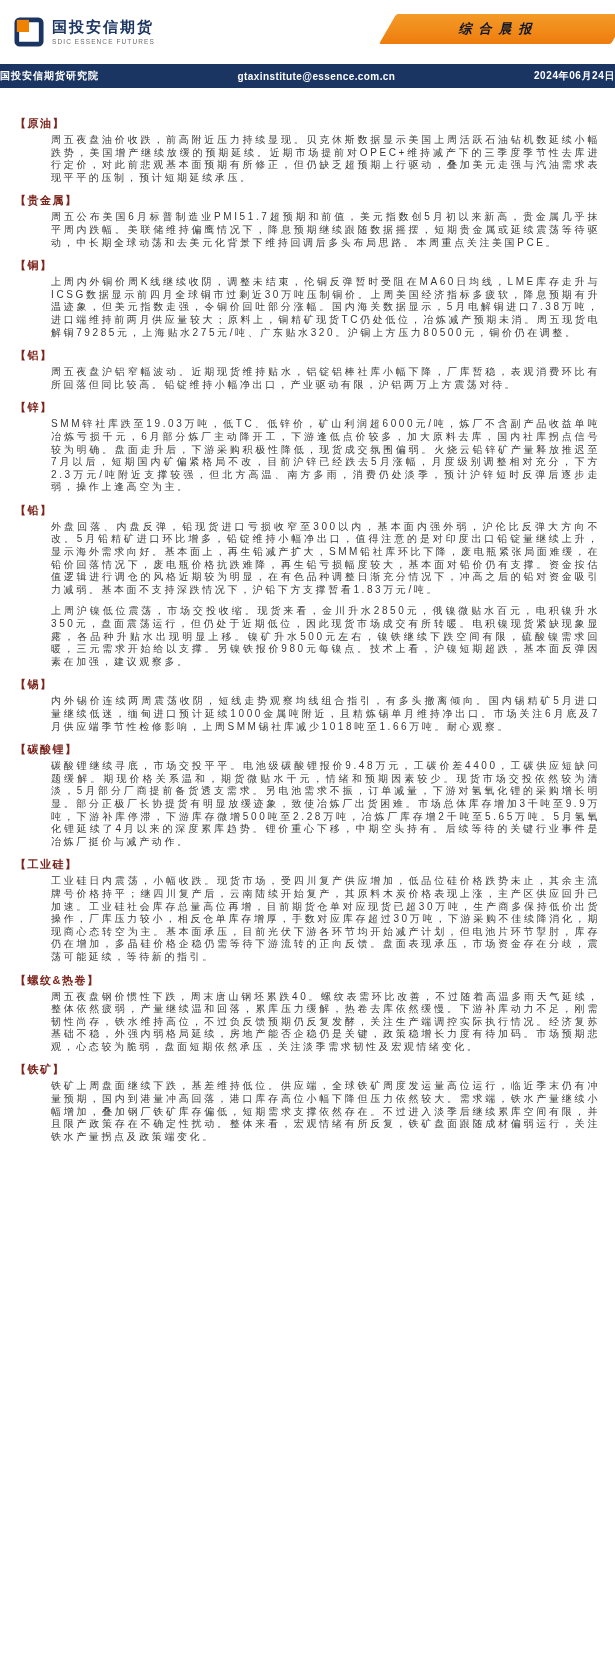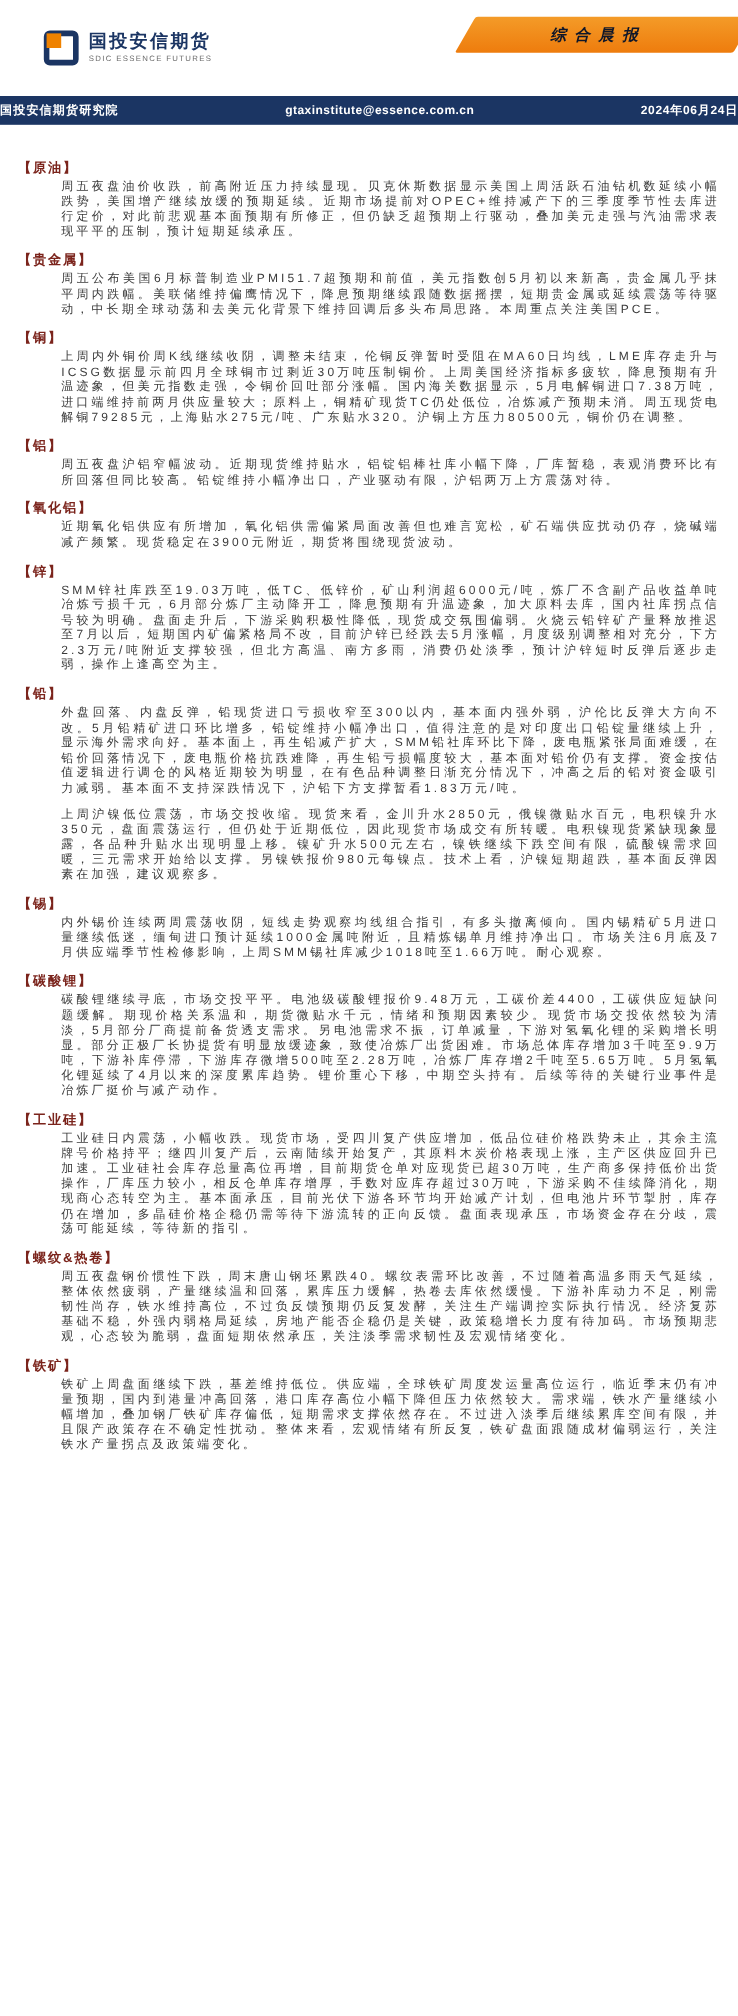--- a/index.html
+++ b/index.html
@@ -12,25 +12,25 @@
   html,body{width:615px;}
   body{
     height:1680px;
     overflow:hidden;
     background:#ffffff;
     font-family:"Liberation Sans","DejaVu Sans",sans-serif;
     color:var(--body-ink);
   }
   
   .top{
-    height:80px;
+    height:64px;
     display:flex;
     align-items:center;
     justify-content:space-between;
-    padding:0 0 0 36px;
+    padding:0 0 0 14px;
     background:#fff;
     position:relative;
   }
   .brand{display:flex;align-items:center;gap:8px;}
   .logo-box{width:30px;height:30px;display:inline-block;}
   .brand-text{display:flex;flex-direction:column;line-height:1.1;}
   .brand-cn{
     font-size:15px;font-weight:bold;color:var(--navy);letter-spacing:2px;
   }
   .brand-en{font-size:6.5px;color:#6a6a6a;letter-spacing:1.1px;margin-top:2px;}
@@ -129,28 +129,24 @@
   <section class="sec">
     <h2 class="sec-title">【铜】</h2>
     <p class="sec-body">上周内外铜价周K线继续收阴，调整未结束，伦铜反弹暂时受阻在MA60日均线，LME库存走升与ICSG数据显示前四月全球铜市过剩近30万吨压制铜价。上周美国经济指标多疲软，降息预期有升温迹象，但美元指数走强，令铜价回吐部分涨幅。国内海关数据显示，5月电解铜进口7.38万吨，进口端维持前两月供应量较大；原料上，铜精矿现货TC仍处低位，冶炼减产预期未消。周五现货电解铜79285元，上海贴水275元/吨、广东贴水320。沪铜上方压力80500元，铜价仍在调整。</p>
   </section>
 
   <section class="sec">
     <h2 class="sec-title">【铝】</h2>
     <p class="sec-body">周五夜盘沪铝窄幅波动。近期现货维持贴水，铝锭铝棒社库小幅下降，厂库暂稳，表观消费环比有所回落但同比较高。铅锭维持小幅净出口，产业驱动有限，沪铝两万上方震荡对待。</p>
   </section>
 
-  <section class="sec">
-    <h2 class="sec-title">【氧化铝】</h2>
-    <p class="sec-body">近期氧化铝供应有所增加，氧化铝供需偏紧局面改善但也难言宽松，矿石端供应扰动仍存，烧碱端减产频繁。现货稳定在3900元附近，期货将围绕现货波动。</p>
-  </section>
 
   <section class="sec">
     <h2 class="sec-title">【锌】</h2>
-    <p class="sec-body">SMM锌社库跌至19.03万吨，低TC、低锌价，矿山利润超6000元/吨，炼厂不含副产品收益单吨冶炼亏损千元，6月部分炼厂主动降开工，降息预期有升温迹象，加大原料去库，国内社库拐点信号较为明确。盘面走升后，下游采购积极性降低，现货成交氛围偏弱。火烧云铅锌矿产量释放推迟至7月以后，短期国内矿偏紧格局不改，目前沪锌已经跌去5月涨幅，月度级别调整相对充分，下方2.3万元/吨附近支撑较强，但北方高温、南方多雨，消费仍处淡季，预计沪锌短时反弹后逐步走弱，操作上逢高空为主。</p>
+    <p class="sec-body">SMM锌社库跌至19.03万吨，低TC、低锌价，矿山利润超6000元/吨，炼厂不含副产品收益单吨冶炼亏损千元，6月部分炼厂主动降开工，下游逢低点价较多，加大原料去库，国内社库拐点信号较为明确。盘面走升后，下游采购积极性降低，现货成交氛围偏弱。火烧云铅锌矿产量释放推迟至7月以后，短期国内矿偏紧格局不改，目前沪锌已经跌去5月涨幅，月度级别调整相对充分，下方2.3万元/吨附近支撑较强，但北方高温、南方多雨，消费仍处淡季，预计沪锌短时反弹后逐步走弱，操作上逢高空为主。</p>
   </section>
 
   <section class="sec">
     <h2 class="sec-title">【铅】</h2>
     <p class="sec-body">外盘回落、内盘反弹，铅现货进口亏损收窄至300以内，基本面内强外弱，沪伦比反弹大方向不改。5月铅精矿进口环比增多，铅锭维持小幅净出口，值得注意的是对印度出口铅锭量继续上升，显示海外需求向好。基本面上，再生铅减产扩大，SMM铅社库环比下降，废电瓶紧张局面难缓，在铅价回落情况下，废电瓶价格抗跌难降，再生铅亏损幅度较大，基本面对铅价仍有支撑。资金按估值逻辑进行调仓的风格近期较为明显，在有色品种调整日渐充分情况下，冲高之后的铅对资金吸引力减弱。基本面不支持深跌情况下，沪铅下方支撑暂看1.83万元/吨。</p>
   </section>
 
   <section class="sec">
     <p class="sec-body">上周沪镍低位震荡，市场交投收缩。现货来看，金川升水2850元，俄镍微贴水百元，电积镍升水350元，盘面震荡运行，但仍处于近期低位，因此现货市场成交有所转暖。电积镍现货紧缺现象显露，各品种升贴水出现明显上移。镍矿升水500元左右，镍铁继续下跌空间有限，硫酸镍需求回暖，三元需求开始给以支撑。另镍铁报价980元每镍点。技术上看，沪镍短期超跌，基本面反弹因素在加强，建议观察多。</p>
   </section>

